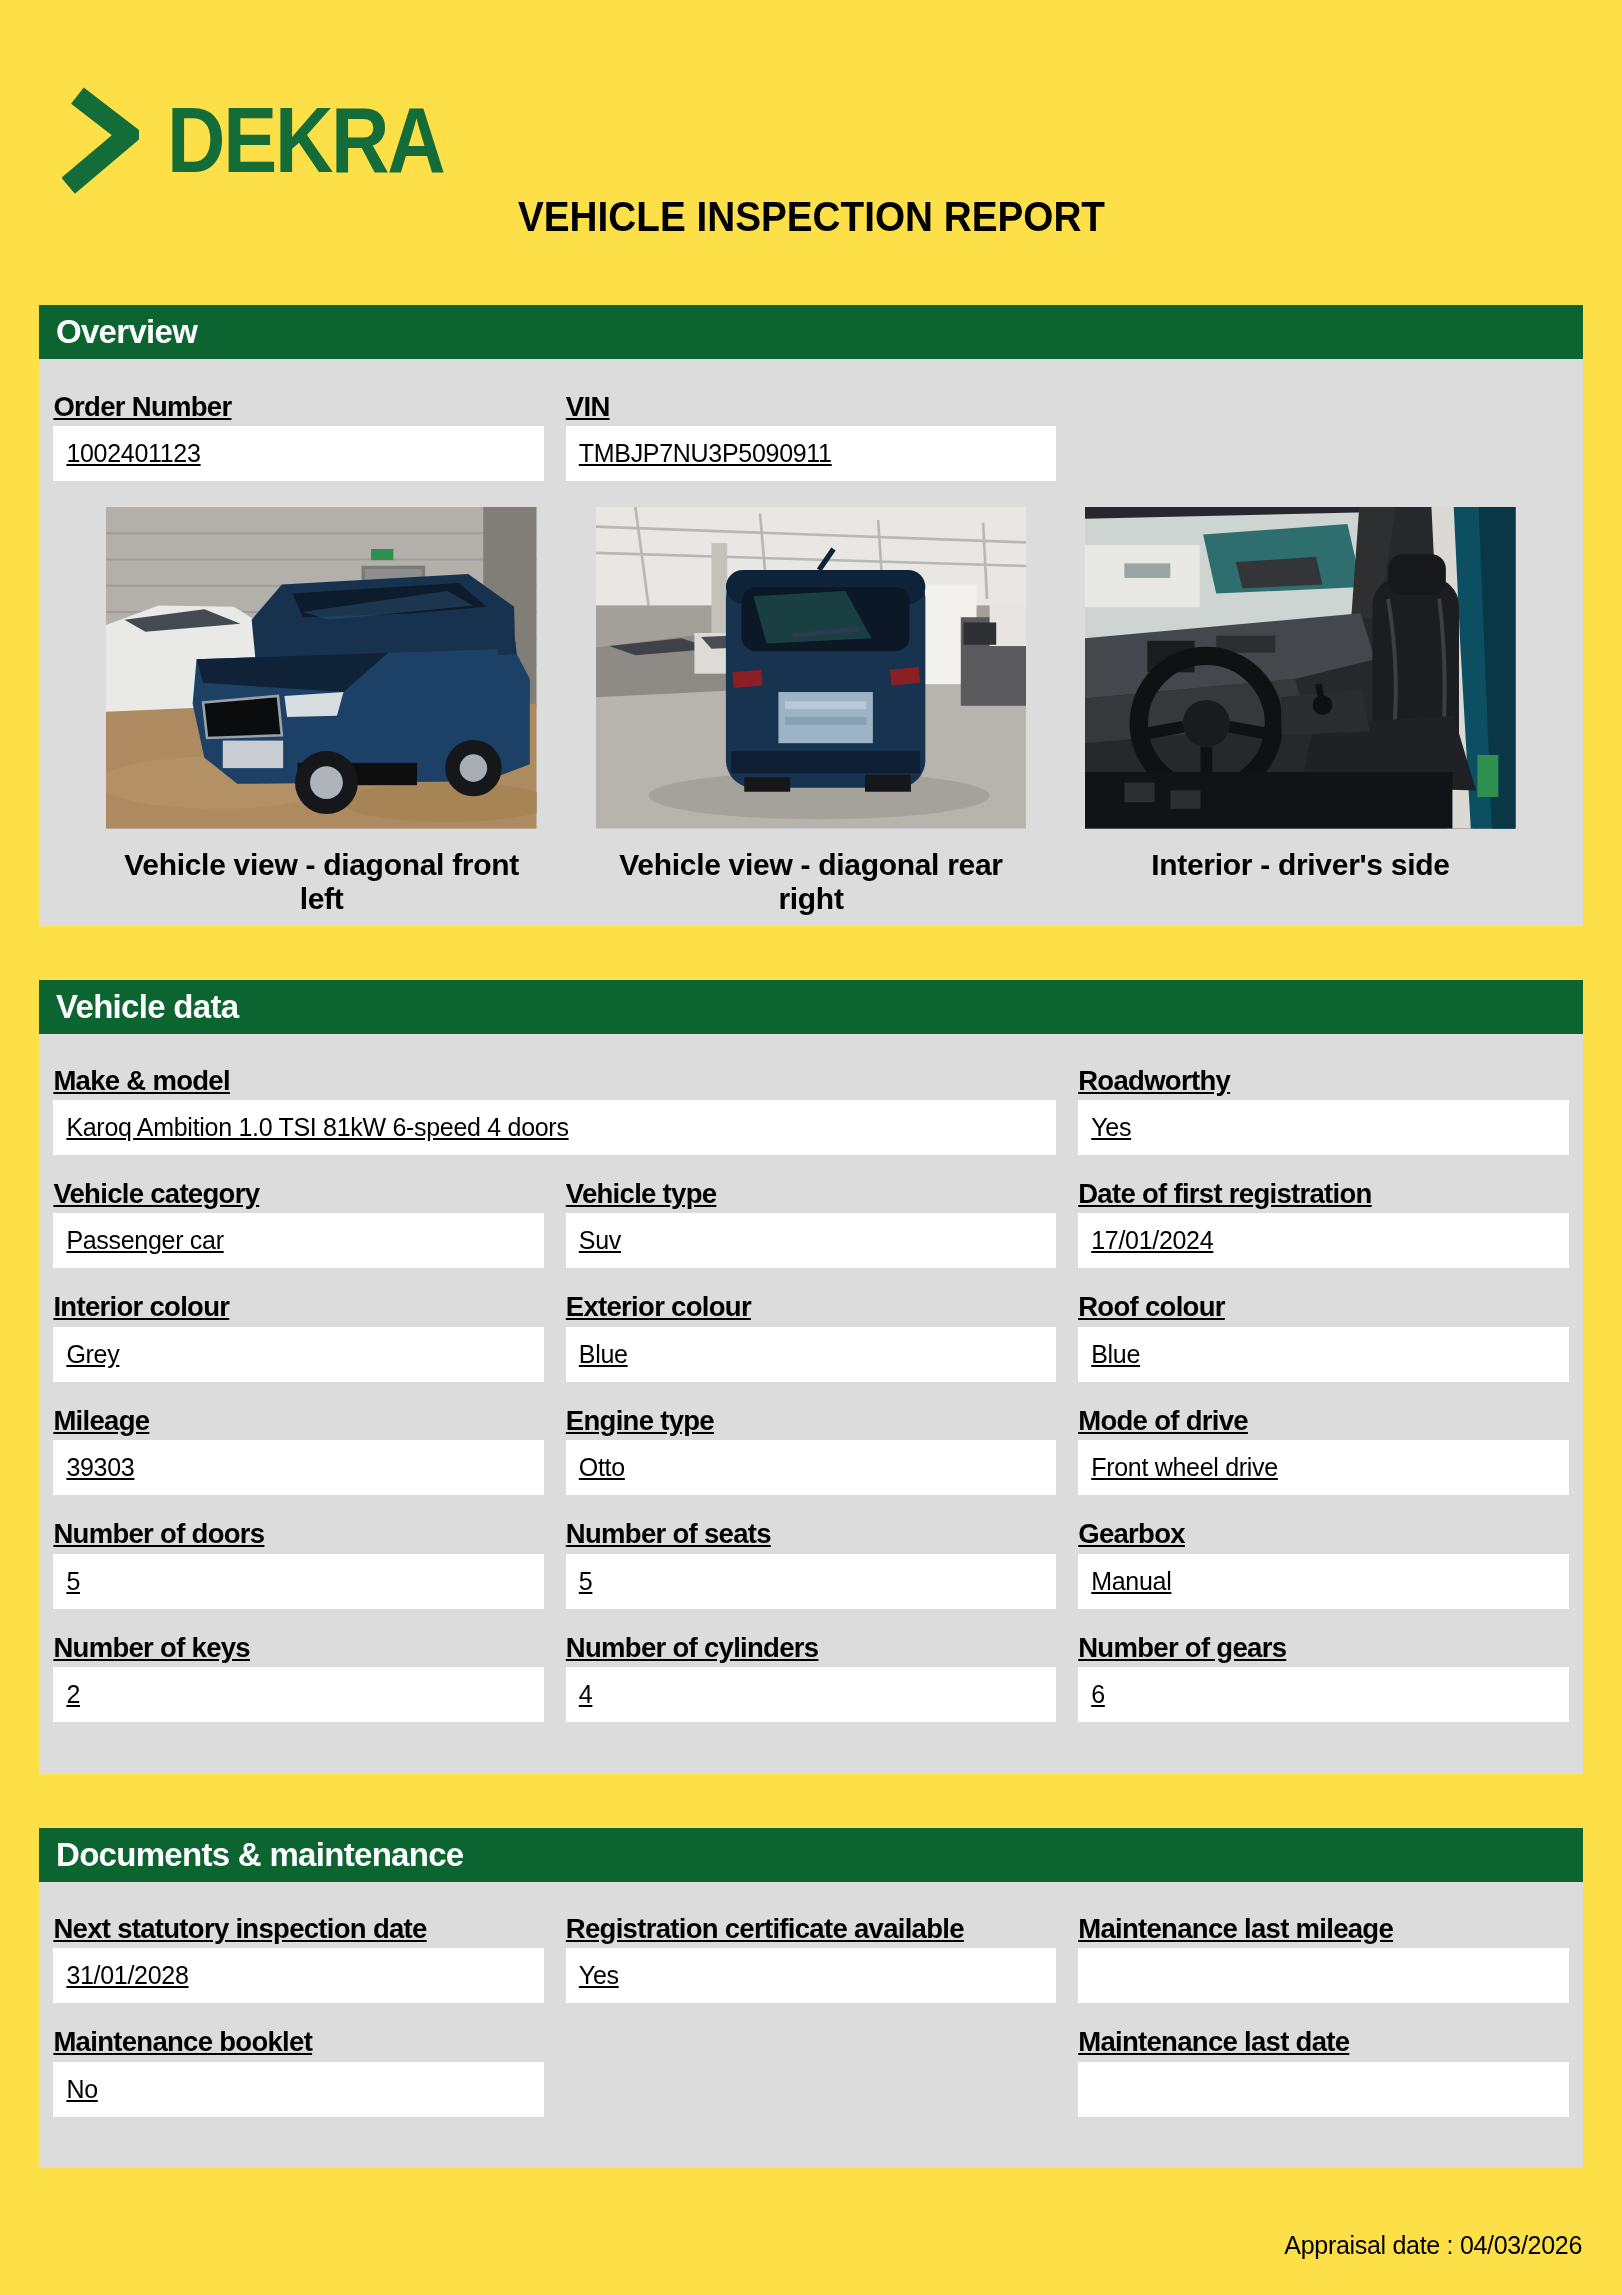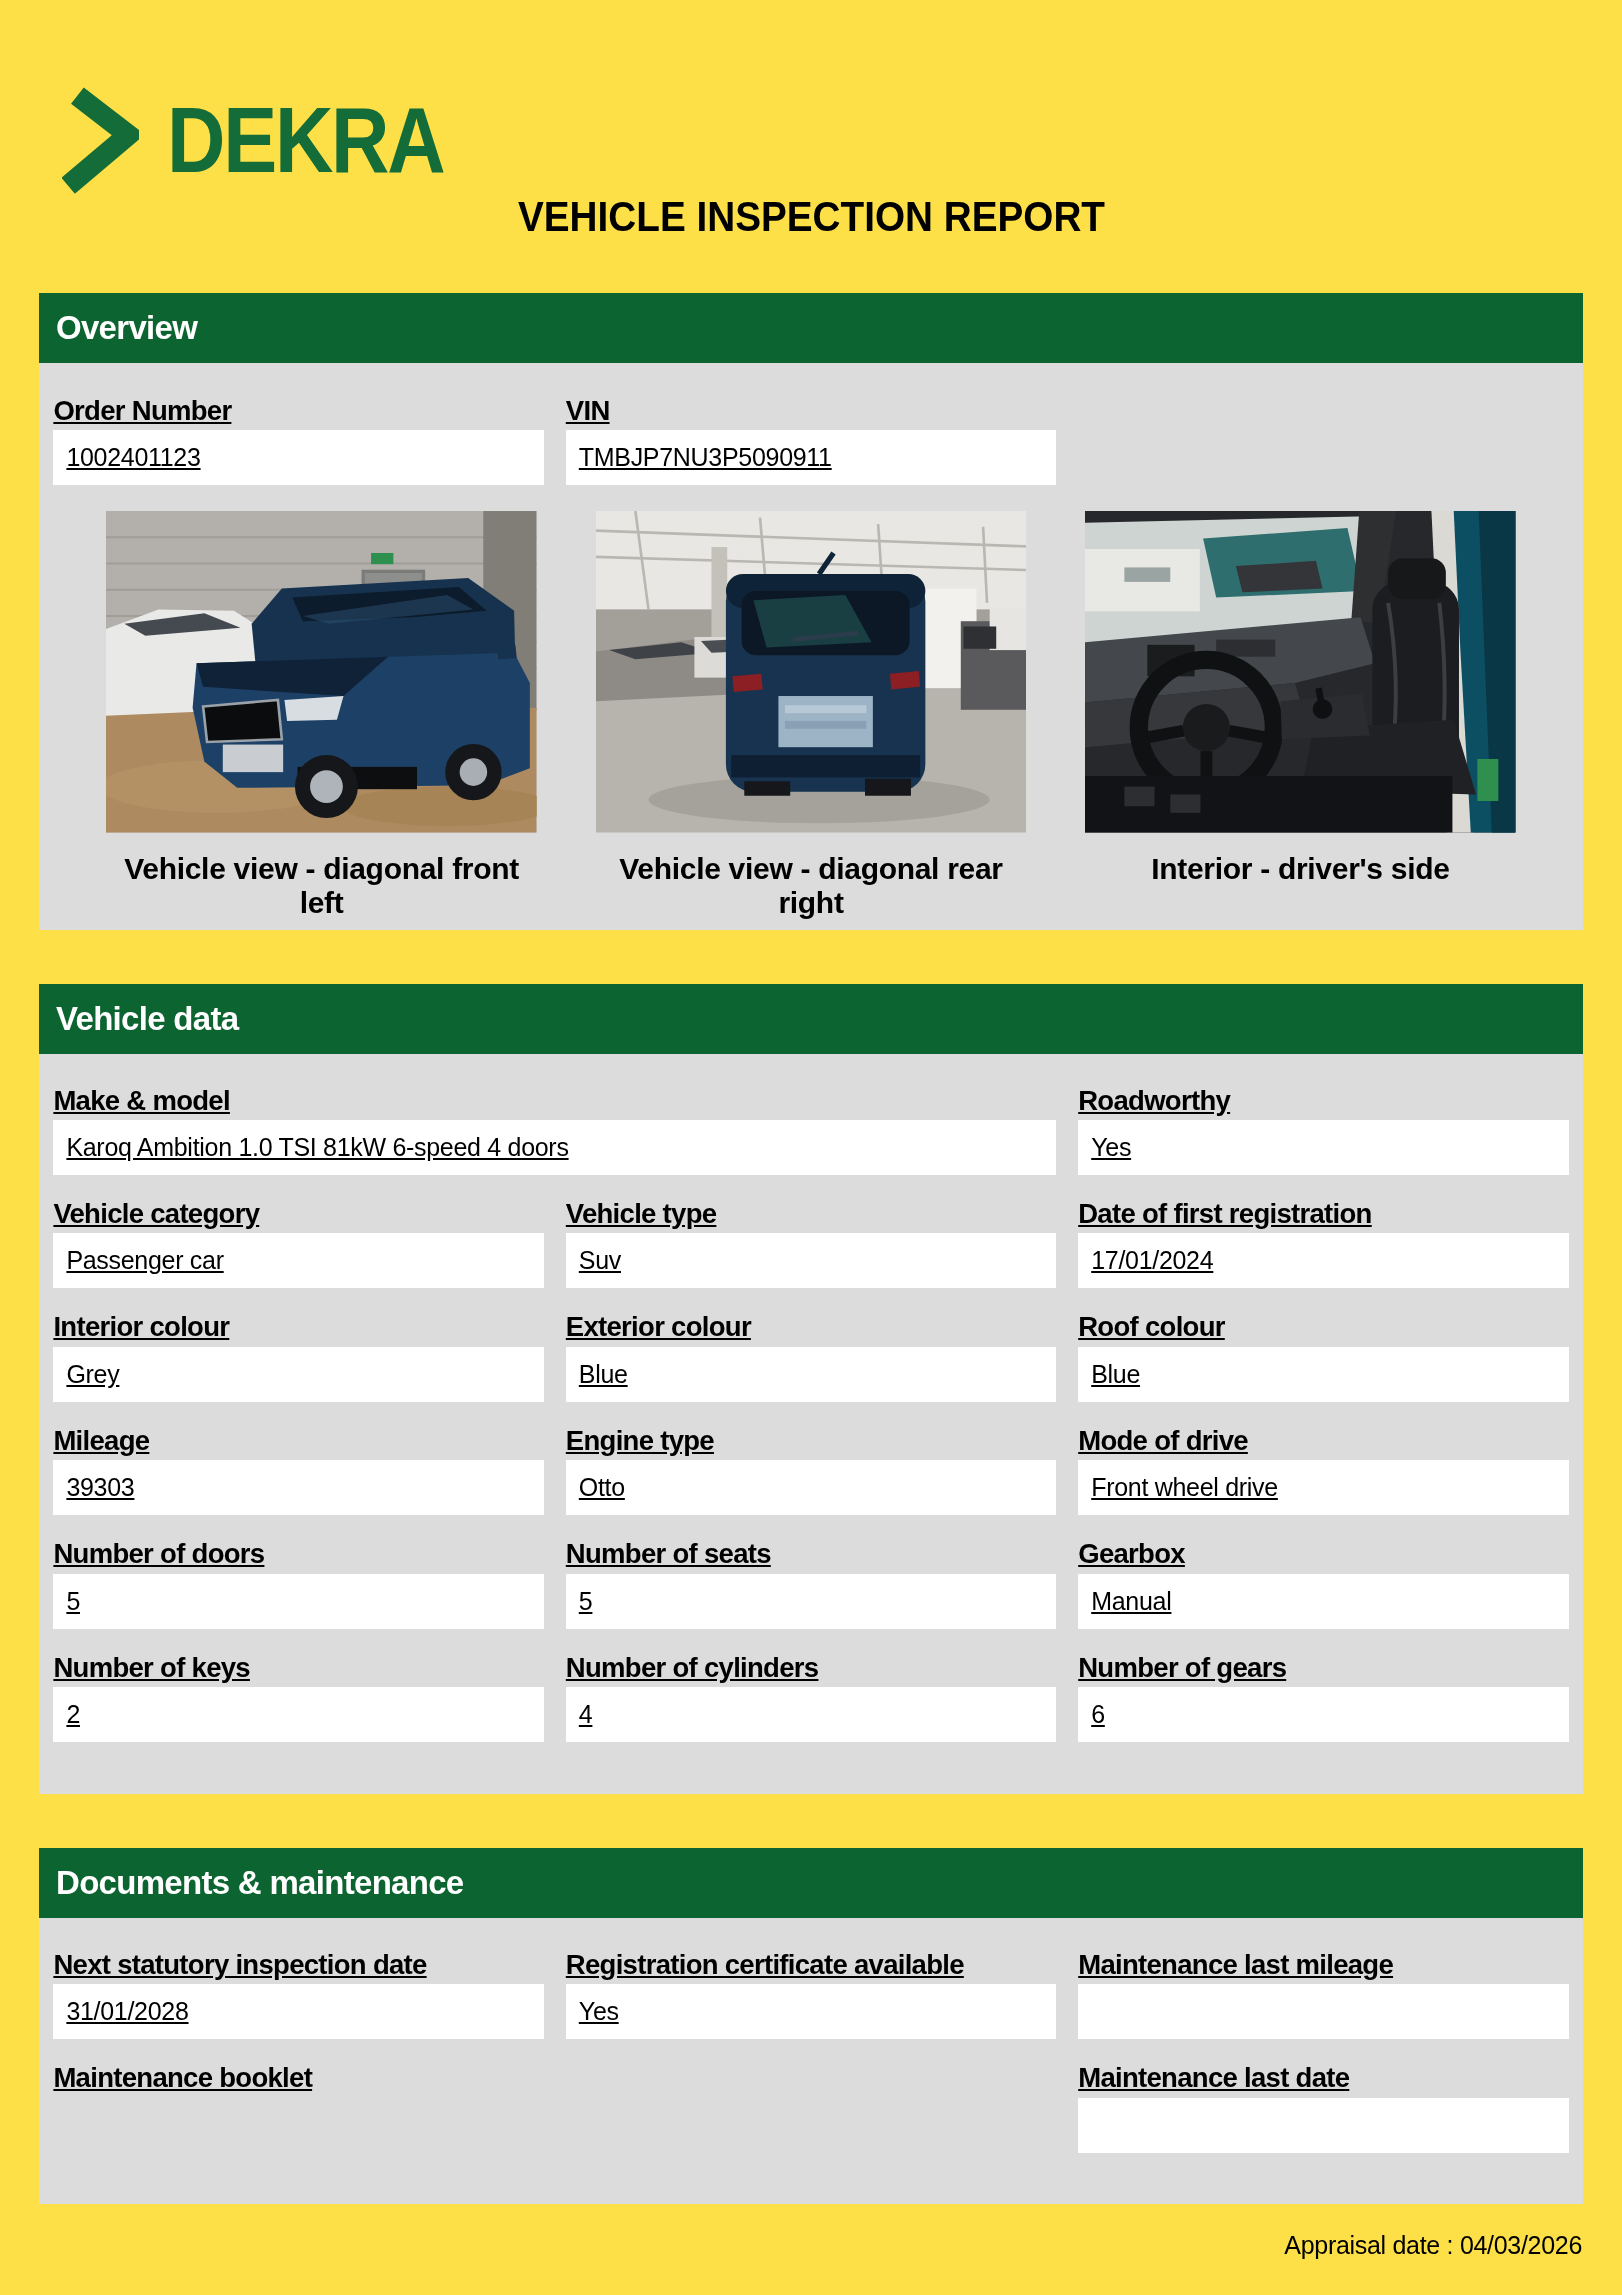--- a/index.html
+++ b/index.html
@@ -22,23 +22,23 @@
   .report-title{
     position:absolute;top:195px;left:0;width:100%;
     text-align:center;font-size:43px;font-weight:bold;
     transform:scaleX(0.9);line-height:1;
   }
   
   .content{position:absolute;top:293px;left:39px;width:1544px;}
   .section{margin-top:54px;}
   .section:first-child{margin-top:0;}
   .section-bar{
-    height:70px;background:var(--green,#0c6531);color:#fff;
+    height:54px;background:var(--green,#0c6531);color:#fff;
     display:flex;align-items:center;padding-left:17px;
-    font-size:33px;font-weight:bold;letter-spacing:-0.7px;
+    font-size:33px;font-weight:bold;letter-spacing:-0.7px;margin-top:12px;
   }
   .section-body{background:var(--section-bg,#dcdcdc);}
   .ov-body{padding:34px 14.4px 9.2px;}
   .vd-body{padding:33px 14.4px 52px;}
   .dm-body{padding:33px 14.4px 51px;}
   .fields{
     display:grid;grid-template-columns:repeat(3,1fr);
     column-gap:22px;row-gap:25px;text-decoration:underline;
   }
   .field{min-width:0;}
@@ -340,20 +340,21 @@
             <div class="field-label">Registration certificate available</div>
             <div class="field-value">Yes</div>
           </div>
           <div class="field">
             <div class="field-label">Maintenance last mileage</div>
             <div class="field-value"></div>
           </div>
 
           <div class="field col1">
             <div class="field-label">Maintenance booklet</div>
+            <div class="field-value">No</div>
           </div>
           <div class="field col3">
             <div class="field-label">Maintenance last date</div>
             <div class="field-value"></div>
           </div>
         </div>
       </div>
     </div>
 
   </div>

